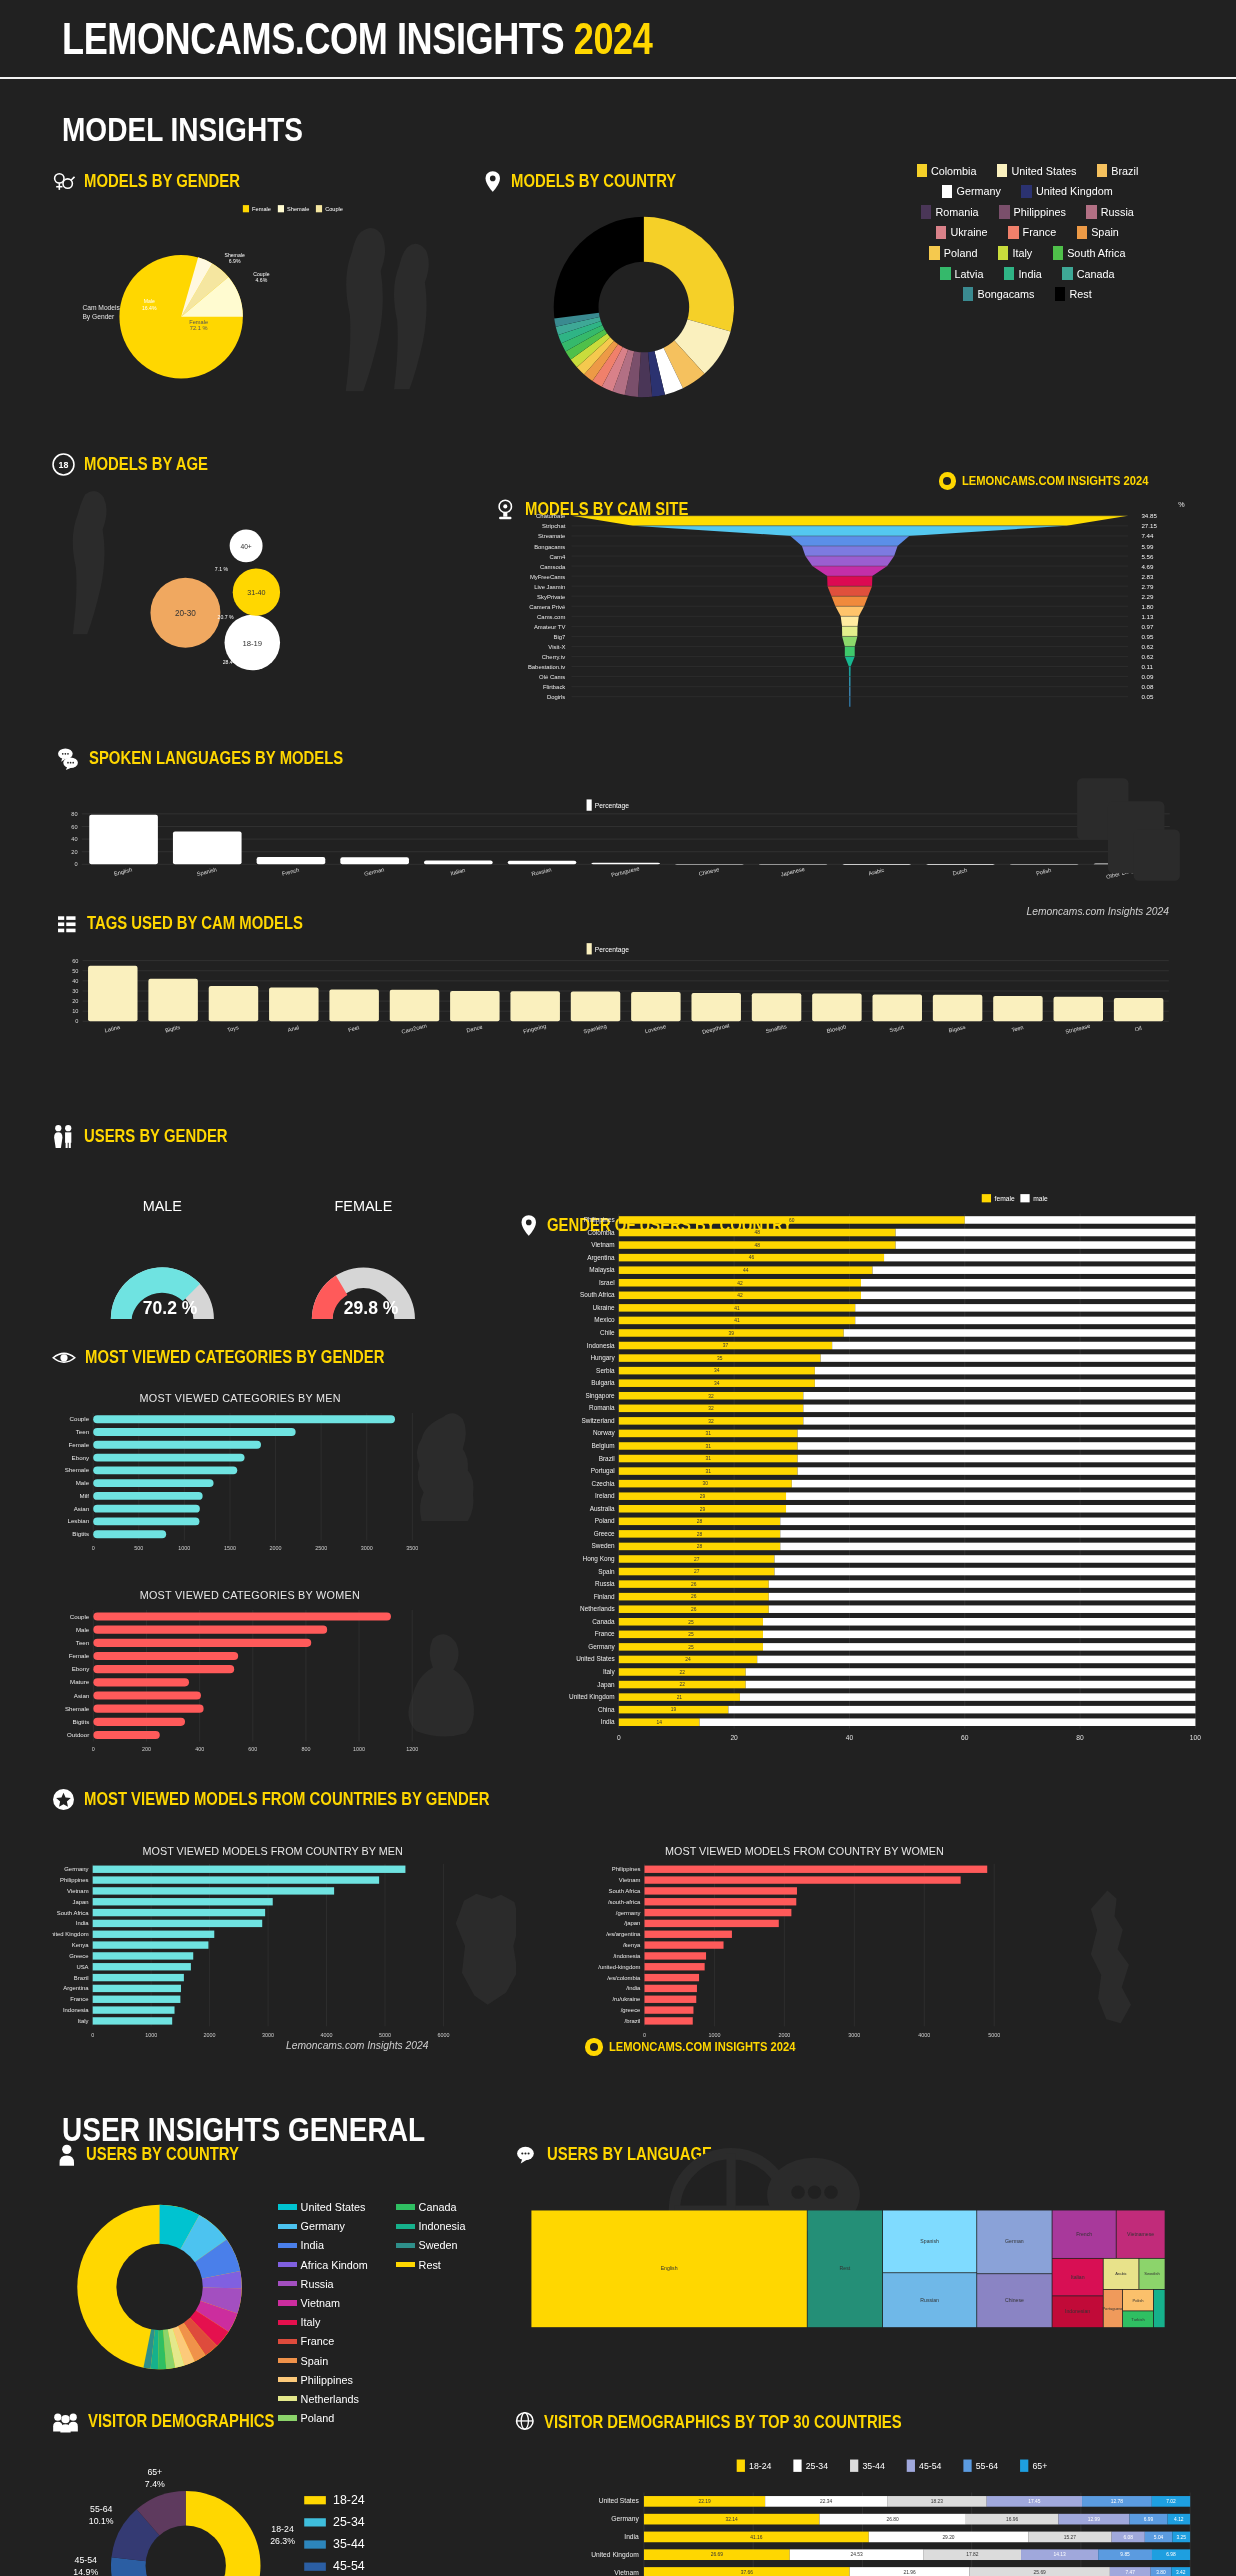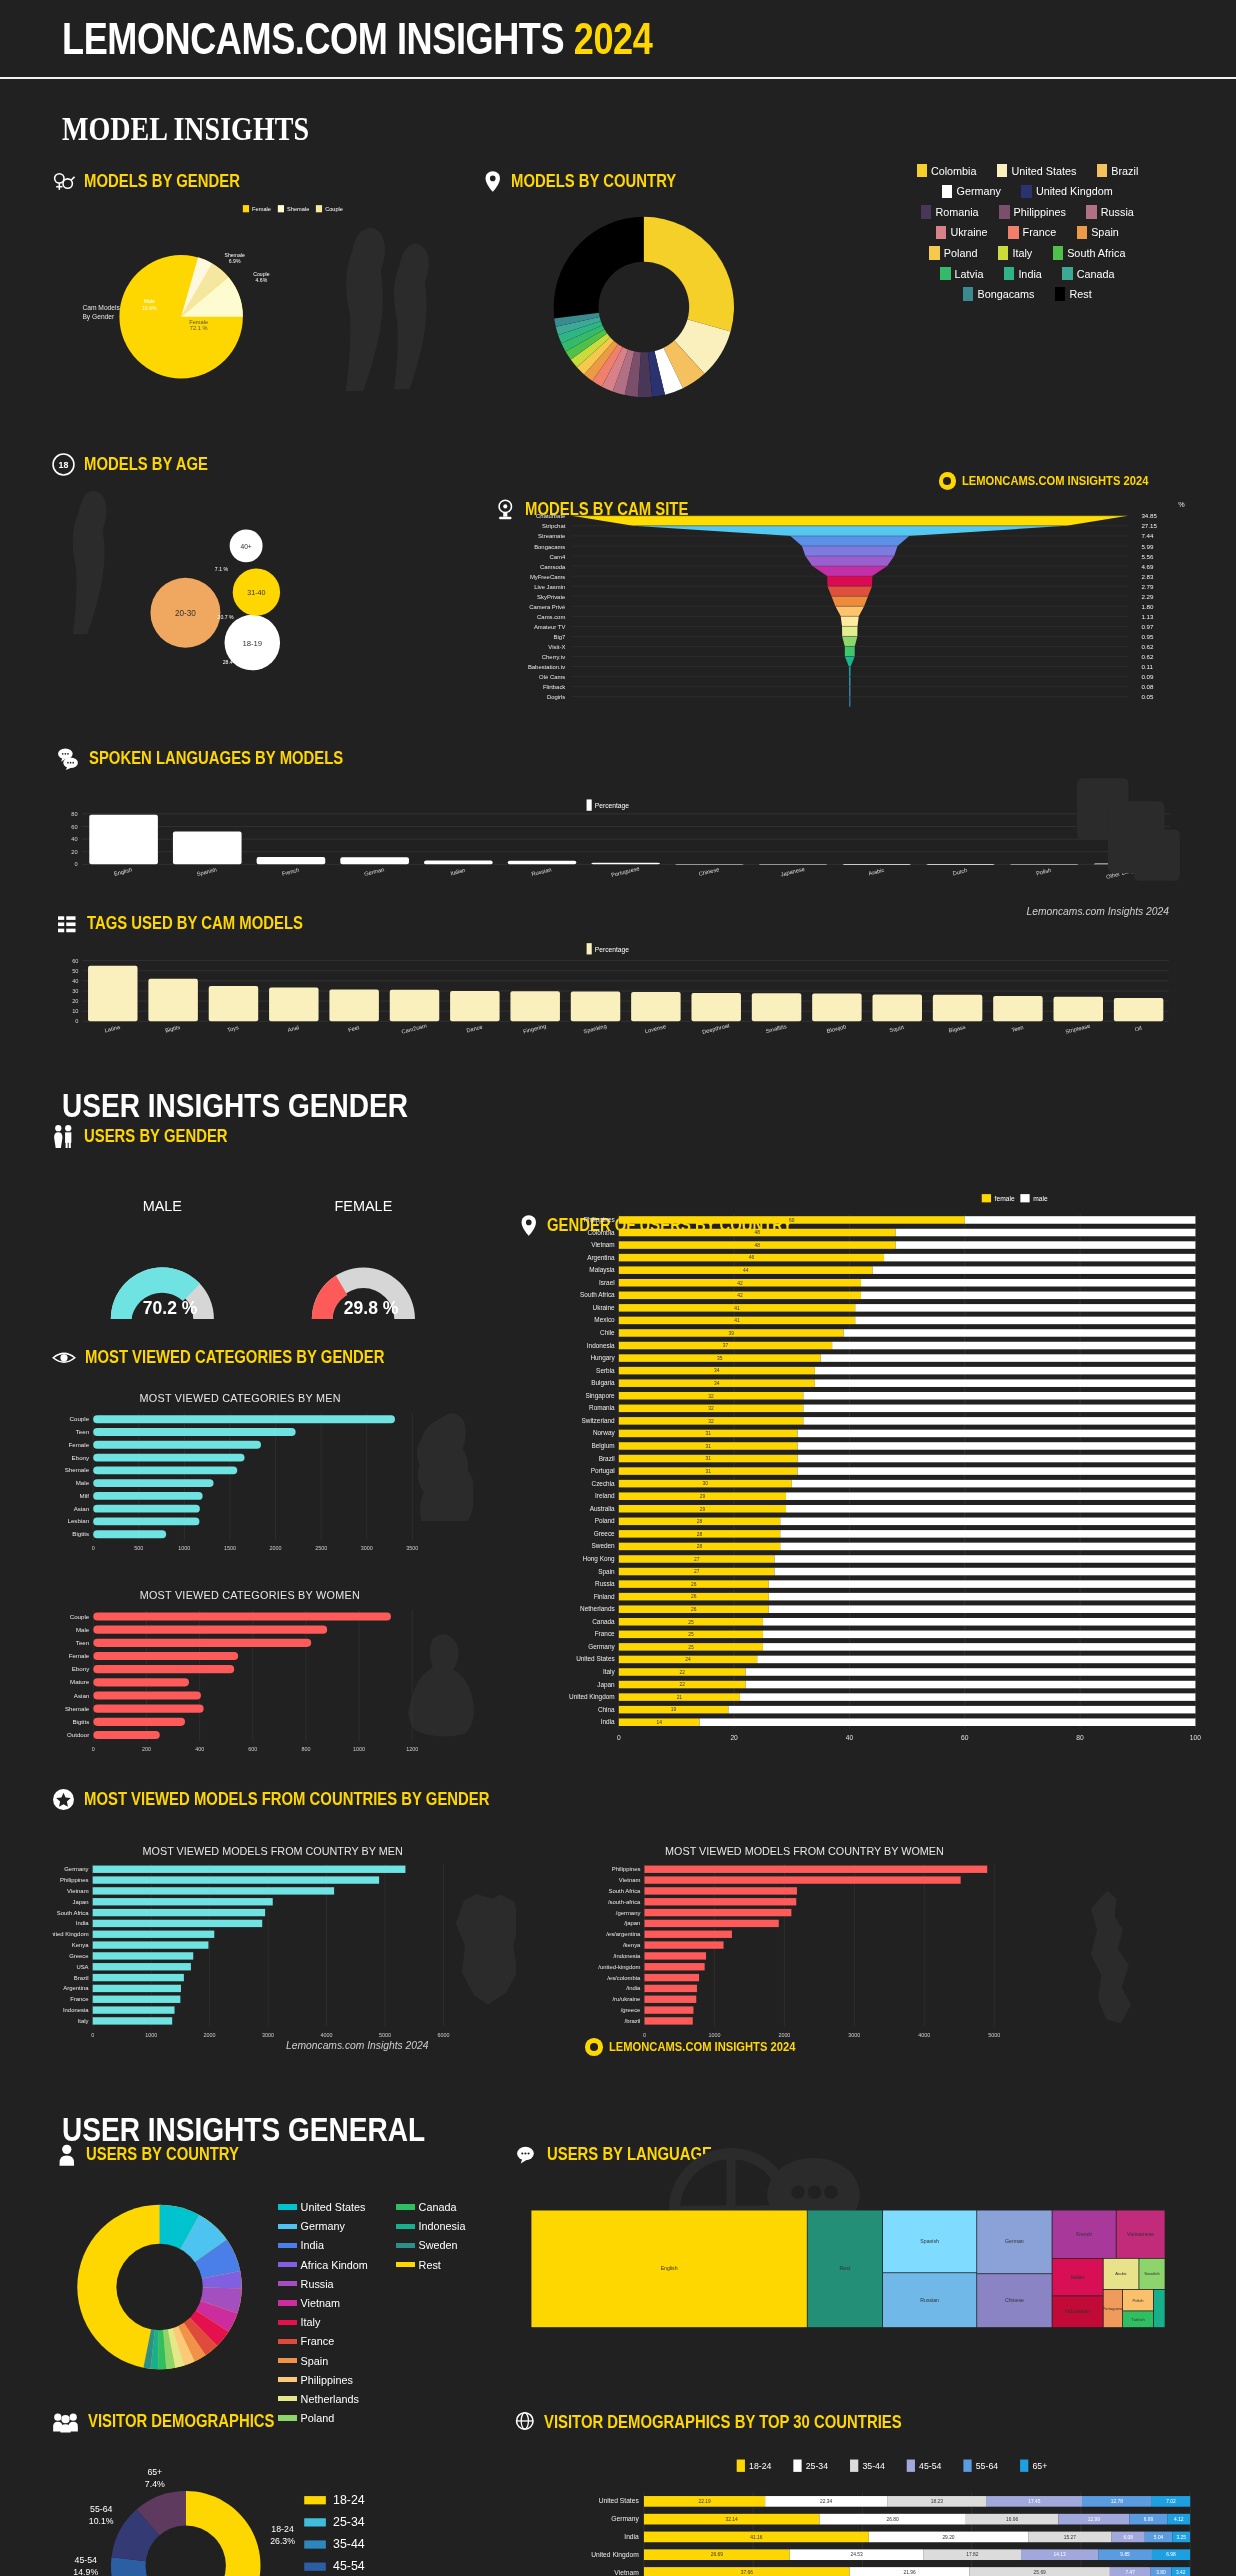--- a/index.html
+++ b/index.html
@@ -62,21 +62,21 @@
 <div class="page">
 
   <div class="header">
     <h1>
       <span>LEMONCAMS.COM INSIGHTS</span>
       <span class="yr">2024</span>
     </h1>
   </div>
   <div class="hr-line"></div>
 
-  <div class="abs" style="left:62px; top:111px;font-family:Liberation Serif, serif;">
+  <div class="abs" style="left:62px; top:111px;">
     <div class="sec-title big-sec-title">MODEL INSIGHTS</div>
   </div>
 
   <div class="abs" style="left:52px; top:170px;">
     <div class="sub-head">
       <svg width="23" height="23" viewBox="0 0 44 44">
         <circle cx="14" cy="16" r="9" fill="none" stroke="#fff" stroke-width="3"></circle>
         <line x1="14" y1="25" x2="14" y2="38" stroke="#fff" stroke-width="3"></line>
         <line x1="8" y1="32" x2="20" y2="32" stroke="#fff" stroke-width="3"></line>
         <circle cx="30" cy="26" r="9" fill="none" stroke="#fff" stroke-width="3"></circle>
@@ -507,23 +507,20 @@
         <text x="1749.333333333333" y="180" font-size="11" fill="#dcdcdc" text-anchor="middle" transform="rotate(-14 1749.333333333333 180)">Bigass</text>
         <rect x="1818.56" y="112.83333333333333" width="96.21333333333332" height="49.16666666666667" fill="#FAF0BE" rx="4"></rect>
         <text x="1866.6666666666665" y="180" font-size="11" fill="#dcdcdc" text-anchor="middle" transform="rotate(-14 1866.6666666666665 180)">Teen</text>
         <rect x="1935.8933333333332" y="114.21" width="96.21333333333332" height="47.790000000000006" fill="#FAF0BE" rx="4"></rect>
         <text x="1983.9999999999998" y="180" font-size="11" fill="#dcdcdc" text-anchor="middle" transform="rotate(-14 1983.9999999999998 180)">Striptease</text>
         <rect x="2053.2266666666665" y="116.76666666666667" width="96.21333333333332" height="45.233333333333334" fill="#FAF0BE" rx="4"></rect>
         <text x="2101.333333333333" y="180" font-size="11" fill="#dcdcdc" text-anchor="middle" transform="rotate(-14 2101.333333333333 180)">Oil</text>
       </g>
   </svg>
 
-  <div class="abs" style="left:62px; top:1087px;">
-    <div class="sec-title big-sec-title">USER INSIGHTS GENDER</div>
-  </div>
 
   <div class="abs" style="left:52px; top:1124px;">
     <div class="sub-head">
       <svg width="23" height="24" viewBox="0 0 44 46">
         <circle cx="12" cy="8" r="6" fill="#fff"></circle>
           <path d="M12 16 q-8 0 -8 10 l3 20 h10 l3 -20 q0 -10 -8 -10z" fill="#fff"></path>
         <circle cx="31" cy="8" r="6" fill="#fff"></circle>
           <rect x="25" y="16" width="12" height="20" fill="#fff"></rect>
           <rect x="26" y="34" width="4" height="12" fill="#fff"></rect>
           <rect x="32" y="34" width="4" height="12" fill="#fff"></rect>

